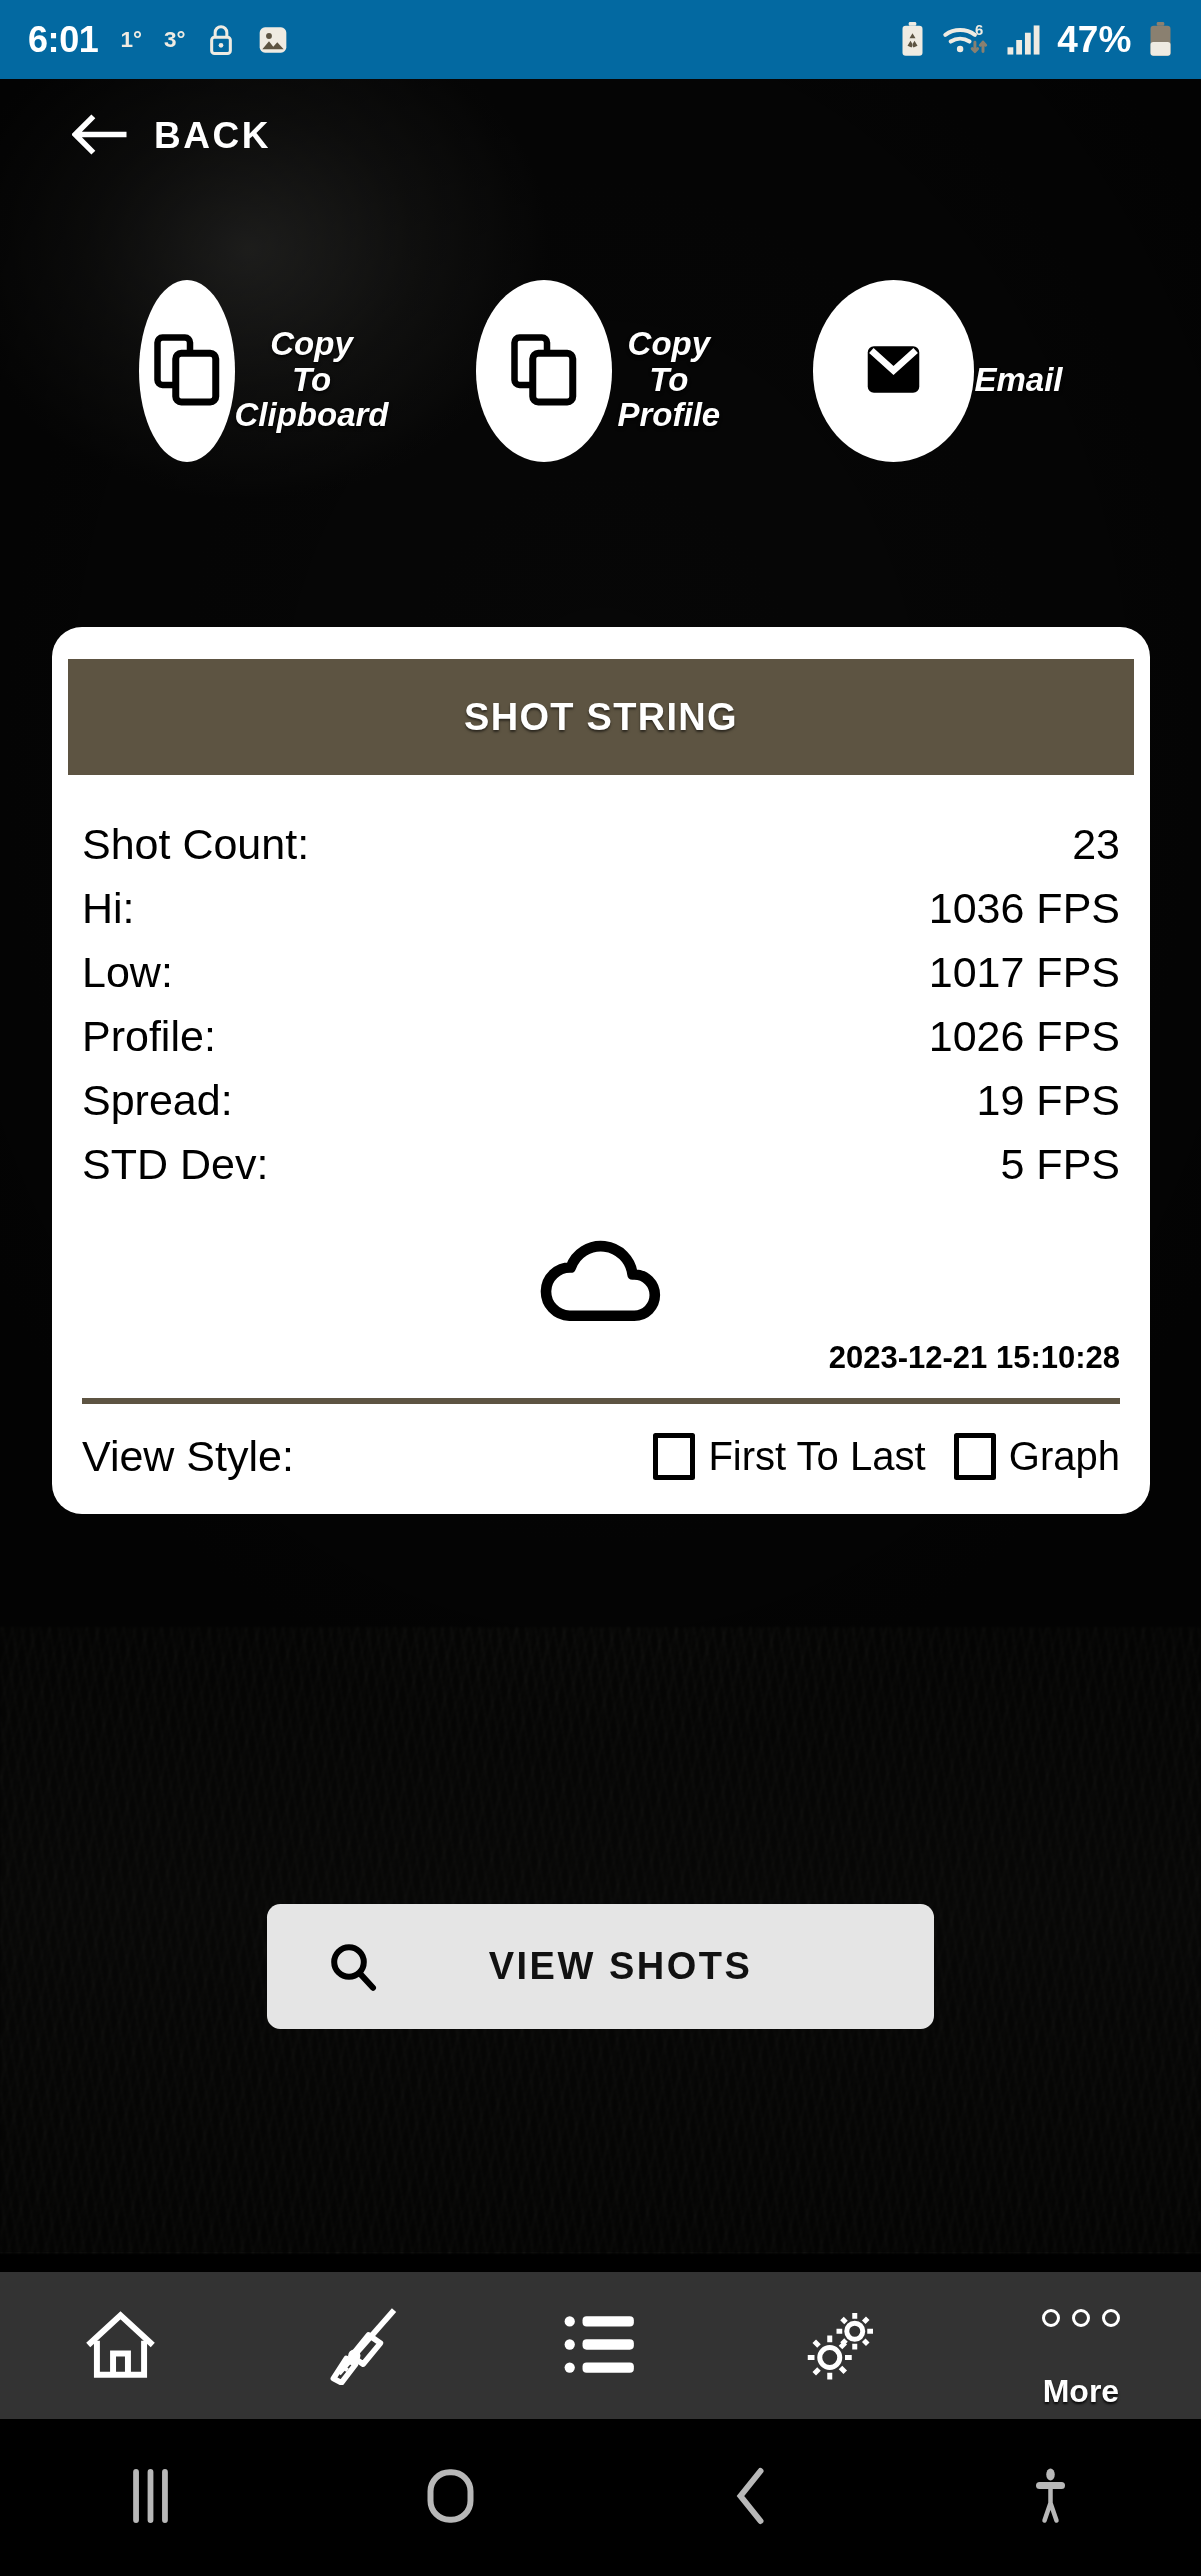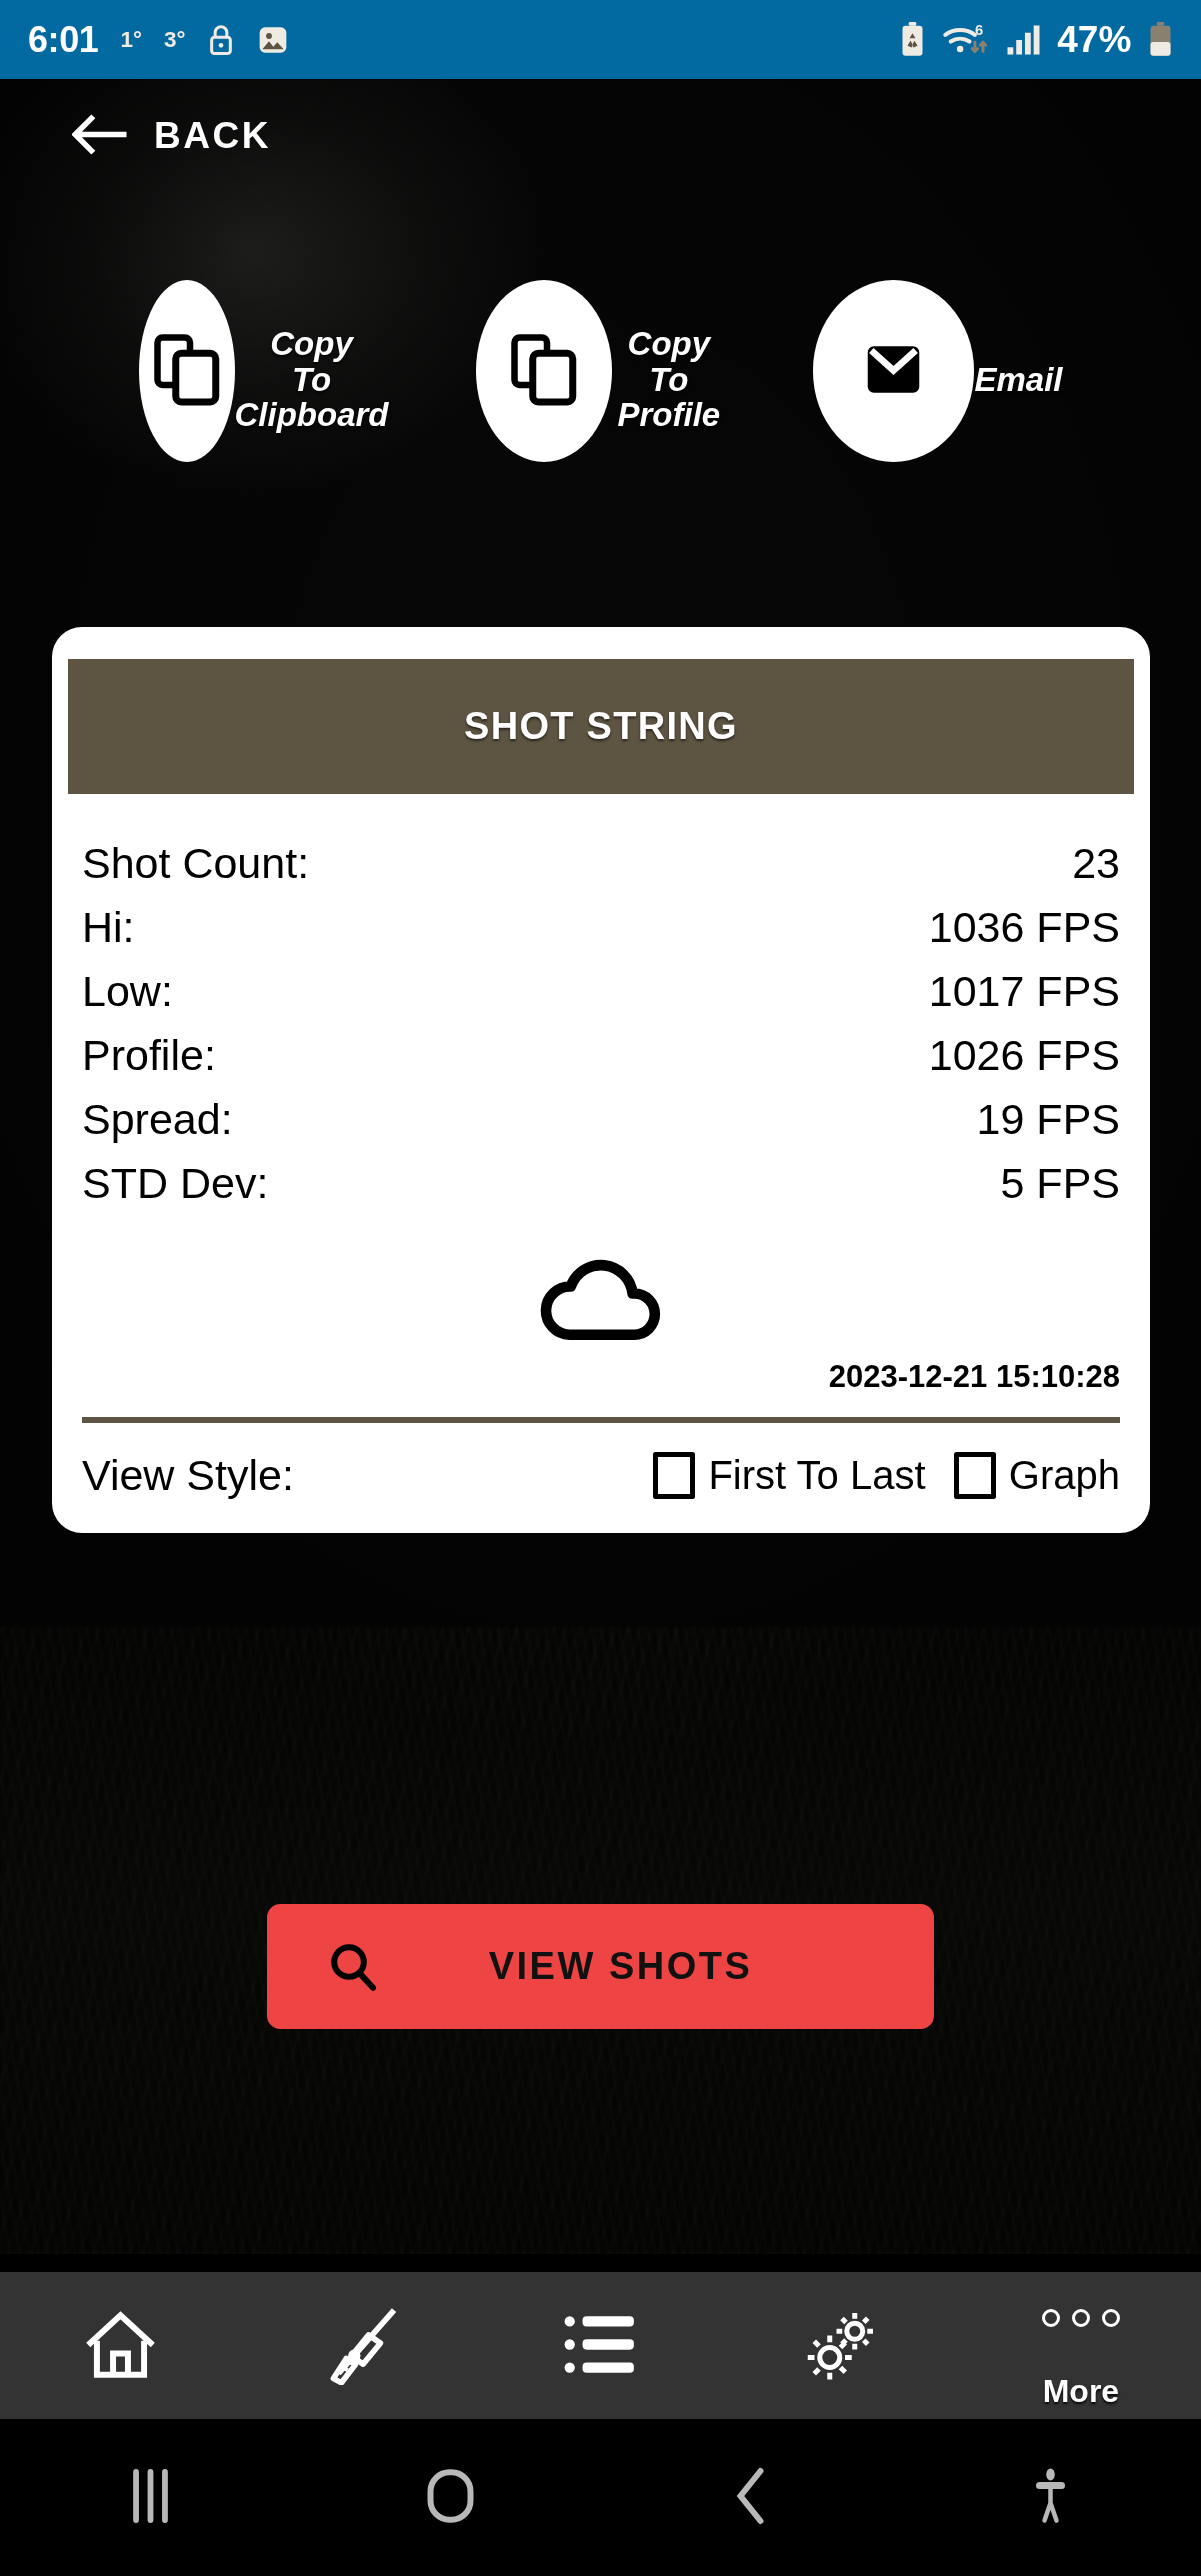--- a/index.html
+++ b/index.html
@@ -82,21 +82,21 @@
     white-space:pre-line;
   }
 
   
   #card {
     position:absolute; left:52px; top:627px; width:1098px;
     background:#fff; border-radius:30px;
     padding:32px 0 0 0;
   }
   #card-header {
-    margin:0 16px; height:135px; background:#5d5442;
+    margin:0 16px; height:116px; background:#5d5442;
     display:flex; align-items:center; justify-content:center;
   }
   #card-header-title {
     color:#fff; font-size:38px; font-weight:bold; letter-spacing:1.3px;
     text-shadow:0 1.7px 2.5px rgba(0,0,0,.55);
   }
   #stats { padding:37px 30px 0 30px; }
   .stat-row {
     display:flex; justify-content:space-between; align-items:baseline;
     padding:7.5px 0;
@@ -127,21 +127,21 @@
   .vs-group.g2 { margin-left:28px; }
   .checkbox {
     width:42px; height:47px; border:5.8px solid #000; background:#fff;
     border-radius:2.5px;
   }
   .vs-text { font-size:40px; color:#000; }
 
   
   #viewshots {
     position:absolute; left:267px; top:1904px; width:667px; height:125px;
-    background:#ef4444; border-radius:13.3px;
+    background:#e5e5e5; border-radius:13.3px;
     display:flex; align-items:center;
   }
   #viewshots-icon { margin-left:60px; display:flex; }
   #viewshots-label {
     flex:1; text-align:center; margin-right:72px;
     font-size:38px; font-weight:bold; letter-spacing:2.5px; color:#111;
   }
 
   
   #appnav {

